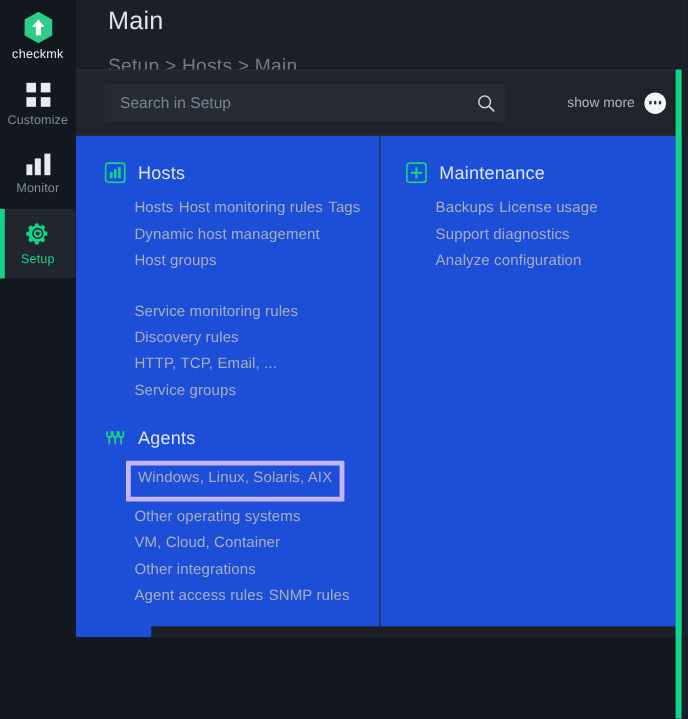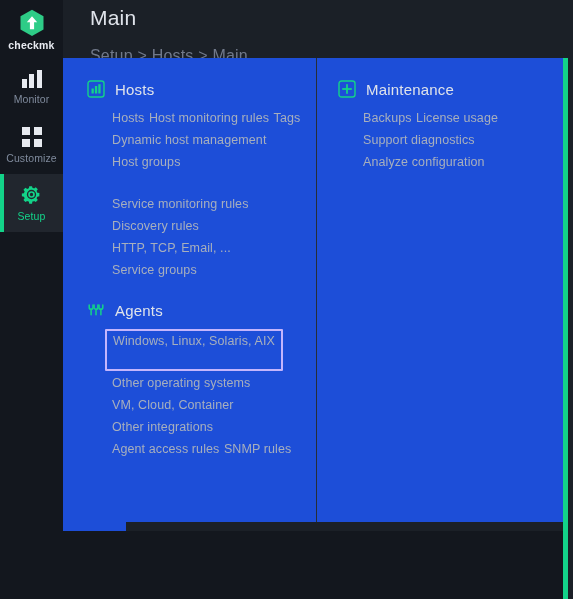--- a/index.html
+++ b/index.html
@@ -37,21 +37,21 @@
     align-items: center;
     justify-content: center;
     padding-top: 2px;
   }
   .logo-hex { width: 26px; height: 28px; display: block; }
   .logo-text {
     font-size: 10.5px;
     color: #e7eaf0;
     letter-spacing: 0.2px;
     margin-top: 2px;
-    font-weight: 700;
+    font-weight: 400;
   }
   .nav-item {
     height: 58px;
     display: flex;
     flex-direction: column;
     align-items: center;
     justify-content: center;
     position: relative;
     cursor: pointer;
   }
@@ -202,22 +202,22 @@
     line-height: 22px;
     height: 22px;
     cursor: pointer;
     letter-spacing: .1px;
     display: inline-block;
     white-space: nowrap;
   }
   .menu-row { line-height: 0; }
 
   li.highlighted {
-    border: 2px solid #c4b5fd;
-    padding: 1px 6px 18px 6px;
+    border: 4px solid #c4b5fd;
+    padding: 1px 6px 6px 6px;
     margin-left: -7px;
     margin-top: 1px;
     margin-bottom: 1px;
     border-radius: 1px;
     line-height: 19px;
     height: auto;
   }
 
   
   .right-rail {
@@ -255,55 +255,72 @@
 
     <div class="logo-box">
       <svg class="logo-hex" viewBox="0 0 26 28">
         <path d="M13 0.8 L24.5 7.3 L24.5 20.6 L13 27.1 L1.5 20.6 L1.5 7.3 Z" fill="#2ecc87"></path>
         <path d="M13 7.2 L18.2 13.2 L15.1 13.2 L15.1 20.3 L10.9 20.3 L10.9 13.2 L7.8 13.2 Z" fill="#ffffff"></path>
       </svg>
       <span class="logo-text">checkmk</span>
     </div>
 
     <div class="nav-item">
-      <span class="icon-bars">
-          <i></i>
-          <i></i>
-          <i></i>
-        </span>
-      <span class="nav-label">Monitor</span>
-    </div>
-
-    <div class="nav-item">
       <span class="icon-grid">
           <span></span>
           <span></span>
           <span></span>
           <span></span>
         </span>
       <span class="nav-label">Customize</span>
     </div>
 
+    <div class="nav-item">
+      <span class="icon-bars">
+          <i></i>
+          <i></i>
+          <i></i>
+        </span>
+      <span class="nav-label">Monitor</span>
+    </div>
+
     <div class="nav-item active">
       <svg class="gear-svg" viewBox="0 0 24 24">
         <path fill="#13d389" d="M12 8.2a3.8 3.8 0 1 0 0 7.6 3.8 3.8 0 0 0 0-7.6zm0 5.7a1.9 1.9 0 1 1 0-3.8 1.9 1.9 0 0 1 0 3.8z"></path>
         <path fill="#13d389" d="M21 13.6v-3.2l-2.4-.4a6.9 6.9 0 0 0-.8-1.9l1.4-2-2.3-2.3-2 1.4a6.9 6.9 0 0 0-1.9-.8L12.6 2.5h-3.2l-.4 2.4c-.67.19-1.3.46-1.9.8l-2-1.4L2.8 6.6l1.4 2c-.34.6-.61 1.23-.8 1.9l-2.4.4v3.2l2.4.4c.19.67.46 1.3.8 1.9l-1.4 2 2.3 2.3 2-1.4c.6.34 1.23.61 1.9.8l.4 2.4h3.2l.4-2.4c.67-.19 1.3-.46 1.9-.8l2 1.4 2.3-2.3-1.4-2c.34-.6.61-1.23.8-1.9l2.4-.4zM12 17.3a5.3 5.3 0 1 1 0-10.6 5.3 5.3 0 0 1 0 10.6z"></path>
       </svg>
       <span class="nav-label">Setup</span>
     </div>
 
   </aside>
 
   <section class="main">
 
     <div class="titlebar">
       <div class="page-title">Main</div>
       <div class="breadcrumb">Setup &gt; Hosts &gt; Main</div>
     </div>
 
+    <div class="searchbar">
+      <div class="search-field">
+        <input type="text" placeholder="Search in Setup" style="">
+        <svg class="search-icon" viewBox="0 0 20 20">
+          <circle cx="8.6" cy="8.6" r="6.1" fill="none" stroke="#cdd3dd" stroke-width="1.6"></circle>
+          <line x1="13.2" y1="13.2" x2="18" y2="18" stroke="#cdd3dd" stroke-width="1.8" stroke-linecap="round"></line>
+        </svg>
+      </div>
+      <div class="showmore">
+        <span class="showmore-label">show more</span>
+        <span class="dots-circle">
+            <i></i>
+            <i></i>
+            <i></i>
+          </span>
+      </div>
+    </div>
 
     <div class="columns">
 
       <div class="col col-left">
 
         <div class="group">
           <div class="group-head">
             <svg class="group-icon" viewBox="0 0 18 18">
               <rect x="1" y="1" width="16" height="16" rx="2.5" fill="none" stroke="#13d389" stroke-width="1.4"></rect>
               <rect x="4.5" y="8.5" width="2.3" height="5" fill="#13d389"></rect>

